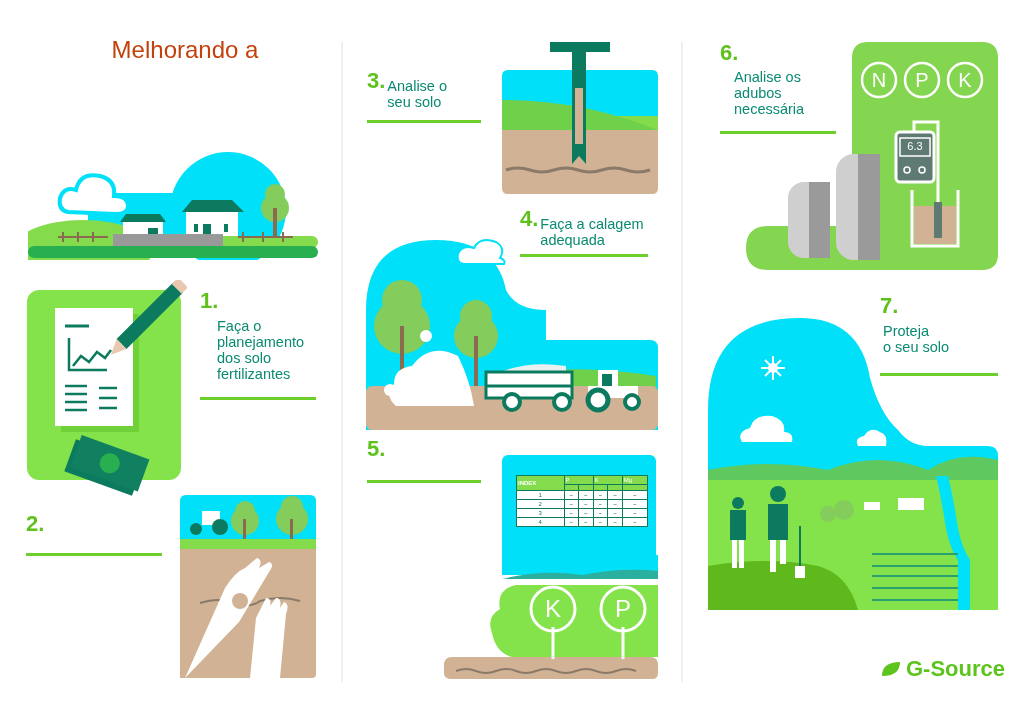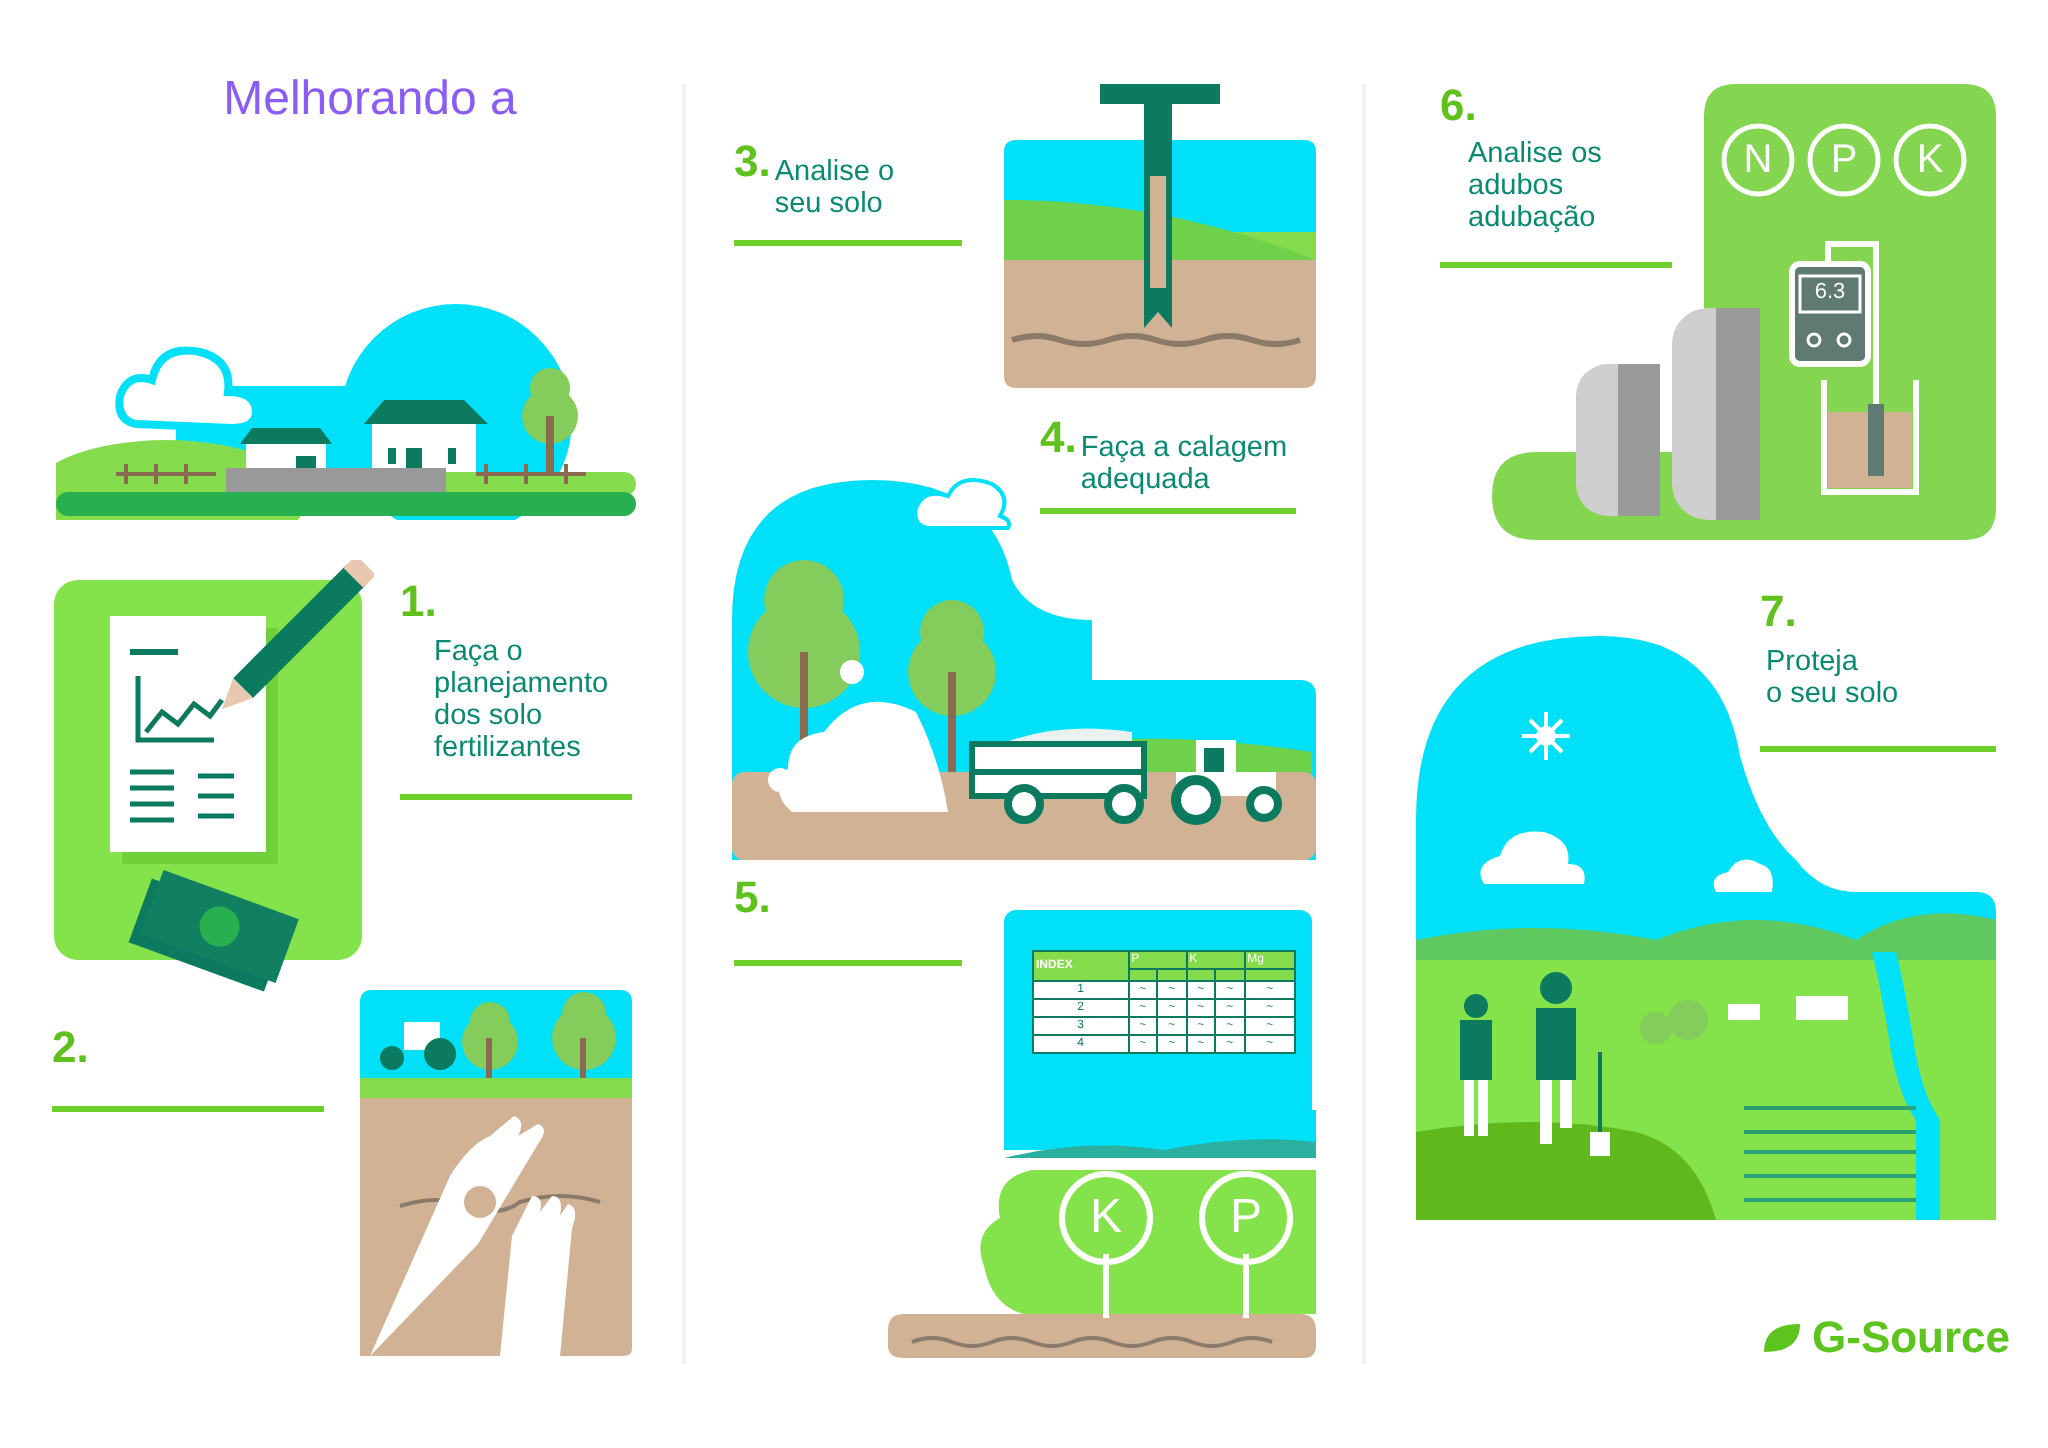--- a/index.html
+++ b/index.html
@@ -1,18 +1,18 @@
 <!DOCTYPE html>
 <html><head>
 <meta charset="utf-8">
 <style>
   html,body{margin:0;padding:0;background:#fff;}
   body{width:1024px;height:724px;position:relative;overflow:hidden;font-family:"Liberation Sans",sans-serif;}
   .abs{position:absolute;}
-  .title{left:55px;top:38px;width:260px;color:#8b5cf6;font-size:24px;line-height:24px;text-align:center;}
+  .title{left:55px;top:38px;width:260px;color:#c2410c;font-size:24px;line-height:24px;text-align:center;}
   .num{color:#5fc11c;font-weight:bold;font-size:22px;line-height:22px;}
   .lbl{color:#0a8a72;font-size:14.5px;line-height:16px;}
   .rule{height:3px;background:#6ccf2a;}
   .divider{width:2px;background:#eef1f1;}
   svg{display:block;}
   .logo{color:#5cc41c;font-size:22px;font-weight:bold;display:flex;align-items:center;gap:4px;}
 </style>
 </head>
 <body>
 
@@ -260,21 +260,21 @@
   </svg>
   <div class="abs" style="left:95px;top:40px;width:44px;text-align:center;color:#fff;font-size:24px;line-height:28px;">K</div>
   <div class="abs" style="left:165px;top:40px;width:44px;text-align:center;color:#fff;font-size:24px;line-height:28px;">P</div>
 </div>
 
 <div class="abs" style="left:720px;top:42px;width:116px;">
   <div class="num">6.</div>
   <div class="lbl" style="margin:5px 0 12px 14px;">
     <div>Analise os</div>
       <div>adubos</div>
-      <div>adubação</div>
+      <div>necessária</div>
   </div>
   <div class="rule" style="margin-top:14px;"></div>
 </div>
 
 <div class="abs" style="left:746px;top:42px;width:252px;height:228px;">
   <svg width="252" height="228" viewBox="0 0 252 228" style="position:absolute;left:0;top:0;">
     <path d="M106 16 q0 -16 16 -16 h114 q16 0 16 16 v196 q0 16 -16 16 h-214 q-22 0 -22 -22 q0 -22 22 -22 h84 z" fill="#84d650"></path>
     <rect x="42" y="140" width="42" height="76" rx="16" fill="#cfcfcf"></rect>
       <rect x="63" y="140" width="21" height="76" fill="#9a9a9a"></rect>
     <rect x="90" y="112" width="44" height="106" rx="18" fill="#cfcfcf"></rect>

